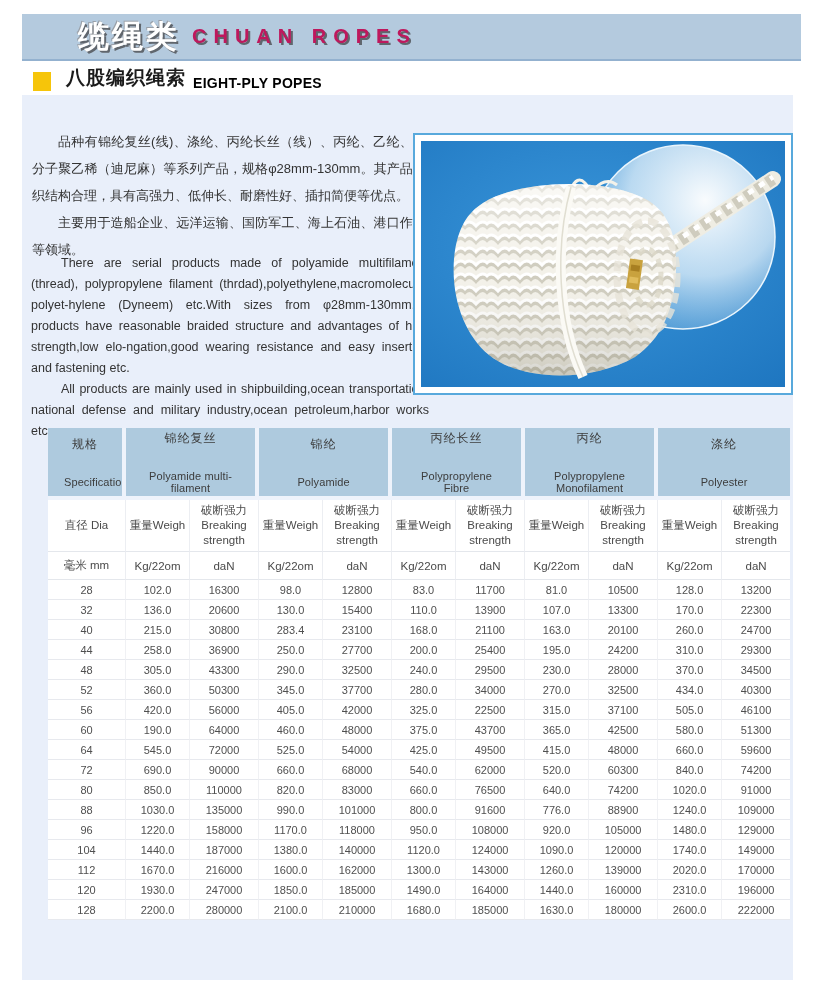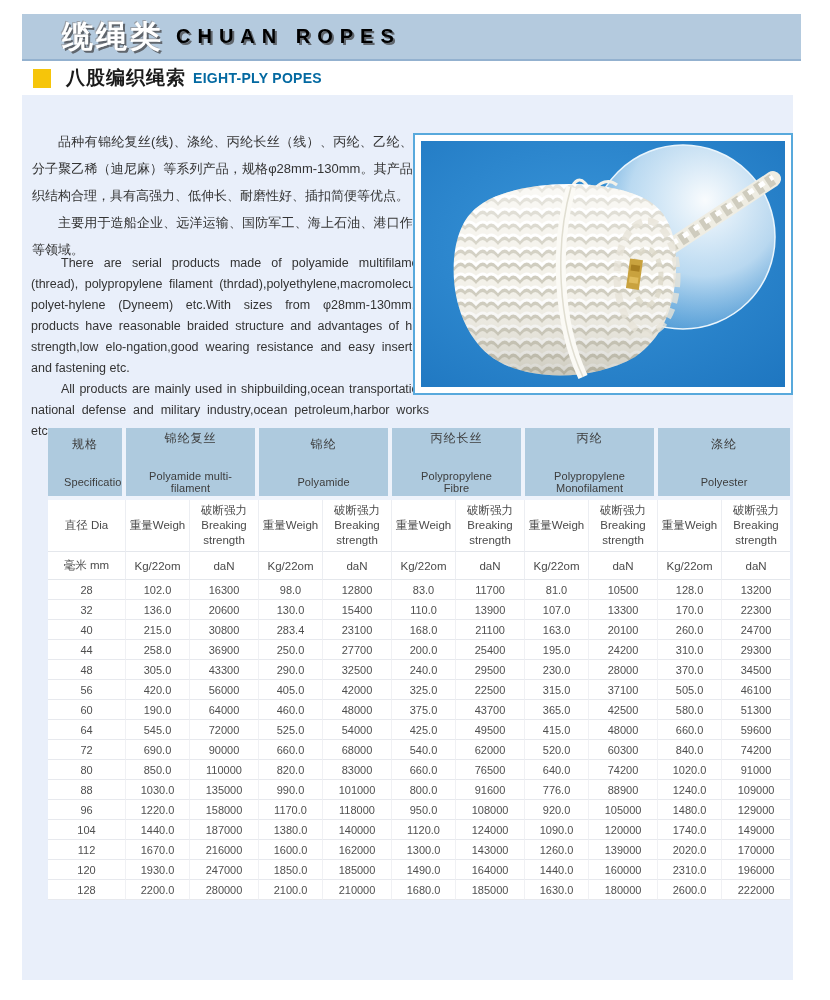--- a/index.html
+++ b/index.html
@@ -2,31 +2,31 @@
 <html><head>
 <meta charset="utf-8">
 <style>
   html,body{margin:0;padding:0;background:#ffffff;}
   .page{position:relative;width:830px;height:1000px;background:#ffffff;overflow:hidden;
         font-family:"Liberation Sans","DejaVu Sans",sans-serif;}
 
   
   .banner{position:absolute;left:22px;top:14px;width:779px;height:47px;background:#b4cade;
           border-bottom:2px solid #93b1cf;display:flex;align-items:center;box-sizing:border-box;
-          padding-left:40px;}
+          padding-left:56px;}
   .banner-cn{font-size:31px;font-weight:bold;color:#ffffff;letter-spacing:3px;
              text-shadow:2px 2px 0 #60666d,-1px -1px 0 #9aa0a8;}
-  .banner-en{font-size:20px;font-weight:bold;color:#000000;margin-left:12px;letter-spacing:7px;
+  .banner-en{font-size:20px;font-weight:bold;color:#be185d;margin-left:12px;letter-spacing:7px;
              text-shadow:2px 2px 0 #60666d;}
 
   
-  .section{position:absolute;left:33px;top:65px;height:26px;display:flex;align-items:center;}
+  .section{position:absolute;left:33px;top:65px;height:26px;display:flex;align-items:flex-end;}
   .bullet{width:18px;height:19px;background:#f6c50a;margin-right:15px;}
   .sec-cn{font-size:19px;font-weight:bold;color:#1b1b1b;letter-spacing:1px;}
-  .sec-en{font-size:14px;font-weight:bold;color:#0369a1;margin-left:7px;letter-spacing:.3px;}
+  .sec-en{font-size:14px;font-weight:bold;color:#000000;margin-left:7px;letter-spacing:.3px;}
 
   
   .content{position:absolute;left:22px;top:95px;width:771px;height:885px;background:#e9effa;}
 
   .intro-cn{position:absolute;left:10px;top:33px;width:394px;font-size:13px;color:#333333;
             line-height:27px;}
   .intro-cn p{margin:0;text-indent:2em;text-align:justify;}
   .intro-en{position:absolute;left:9px;top:158px;width:398px;font-size:12.5px;color:#333333;
             line-height:21px;}
   .intro-en p{margin:0;text-indent:2.4em;text-align:justify;}
@@ -277,20 +277,33 @@
             <td>290.0</td>
             <td>32500</td>
             <td>240.0</td>
             <td>29500</td>
             <td>230.0</td>
             <td>28000</td>
             <td>370.0</td>
             <td>34500</td>
           </tr>
           <tr>
+            <td>52</td>
+            <td>360.0</td>
+            <td>50300</td>
+            <td>345.0</td>
+            <td>37700</td>
+            <td>280.0</td>
+            <td>34000</td>
+            <td>270.0</td>
+            <td>32500</td>
+            <td>434.0</td>
+            <td>40300</td>
+          </tr>
+          <tr>
             <td>56</td>
             <td>420.0</td>
             <td>56000</td>
             <td>405.0</td>
             <td>42000</td>
             <td>325.0</td>
             <td>22500</td>
             <td>315.0</td>
             <td>37100</td>
             <td>505.0</td>

